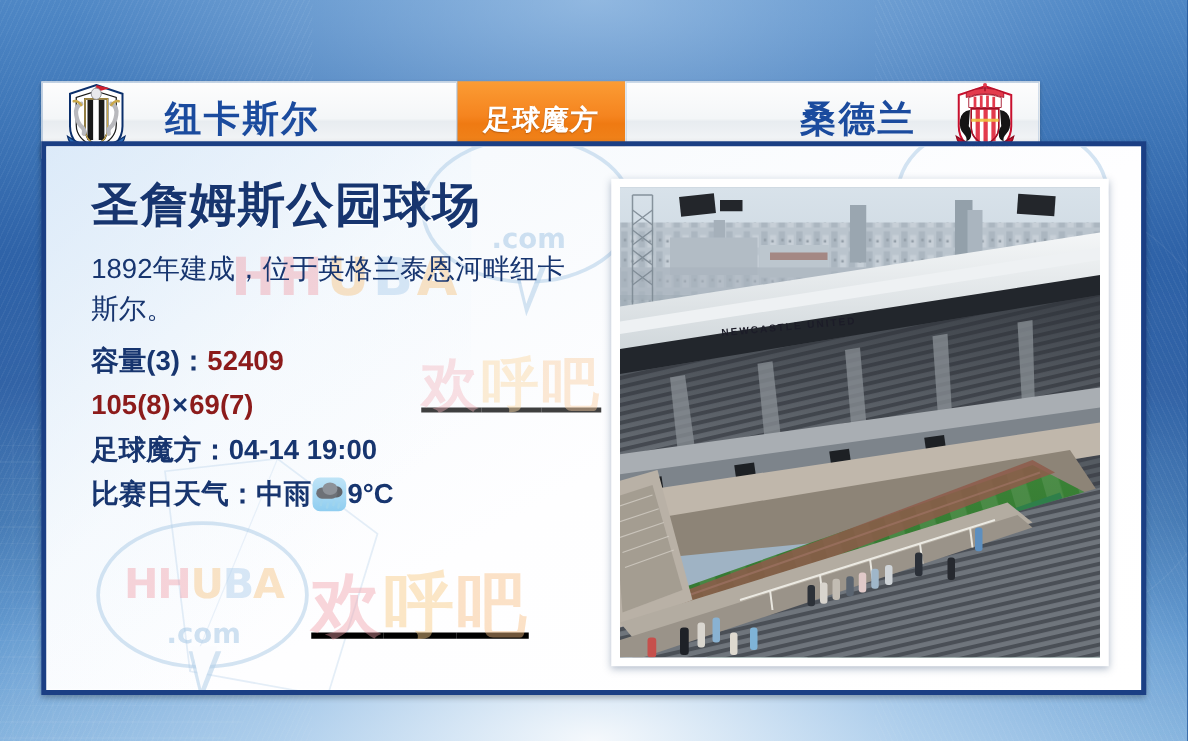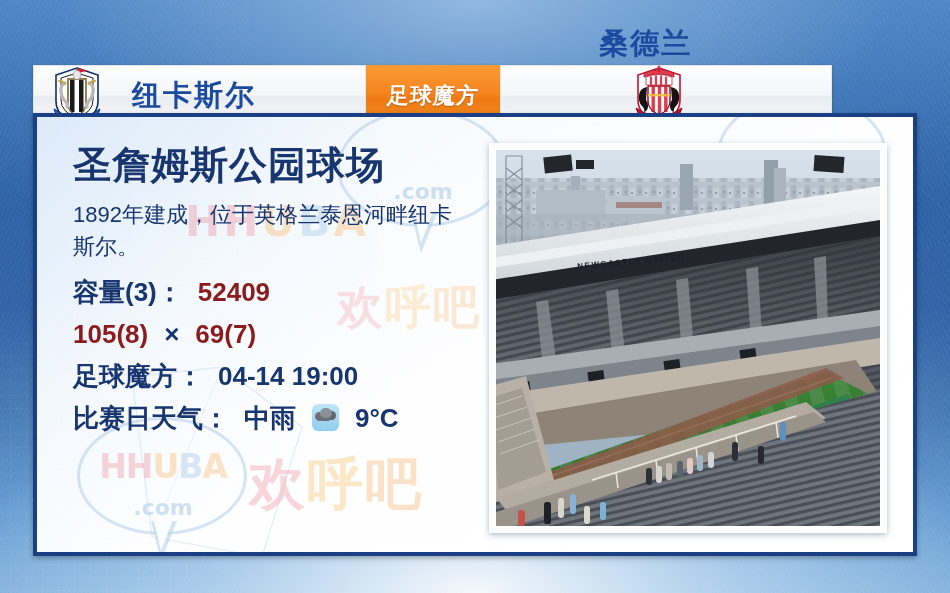--- a/index.html
+++ b/index.html
@@ -49,21 +49,21 @@
     display:flex; align-items:stretch;
     box-shadow:0 1px 3px rgba(0,0,0,0.25);
     margin-top:43px;
   }
   .hdr-side {
     flex:1; display:flex; align-items:center;
     background:linear-gradient(180deg,#fdfdfd 0%,#f4f6f8 48%,#e8ecf0 52%,#fbfbfc 100%);
     border:1px solid #e2e6ea;
   }
   .hdr-side.left { justify-content:flex-start; padding-left:14px; }
-  .hdr-side.right { justify-content:flex-end; padding-right:14px;flex-direction:column; }
+  .hdr-side.right { justify-content:flex-end; padding-right:14px; }
   .team-name {
     font-size:29px; font-weight:bold; color:#1b4b9e;
     letter-spacing:2px; white-space:nowrap;
   }
   .hdr-side.left .team-name { margin-left:26px; }
   .hdr-side.right .team-name { margin-right:26px; }
 
   
   .crest { width:58px; height:62px; position:relative; flex:0 0 auto; }
   .crest svg { display:block; width:100%; height:100%; }
@@ -134,42 +134,43 @@
   .wm-hhuba span:nth-child(5){ color:rgba(246,190,120,0.42); }
   .wm-hhuba span:nth-child(6){ color:rgba(239,150,160,0.40); }
   .wm-com {
     position:absolute; left:16px; top:70px; width:140px; text-align:center;
     font-size:22px; font-weight:bold; color:rgba(160,196,228,0.50);
     font-family:"DejaVu Sans",sans-serif;
   }
   .wm-cn {
     font-size:56px; font-weight:bold; letter-spacing:2px;
     font-family:"DejaVu Sans",sans-serif;
+    text-decoration:underline;
   }
   .wm-cn span:nth-child(1){ color:rgba(240,158,166,0.42); }
   .wm-cn span:nth-child(2){ color:rgba(248,205,135,0.48); }
   .wm-cn span:nth-child(3){ color:rgba(248,190,130,0.45); }
 
   
   #info {
     position:absolute; left:36px; top:28px; width:400px;
   }
   #stadium-title {
     font-size:38px; font-weight:bold; color:#17356f;
     letter-spacing:1px; line-height:1.1; margin-bottom:12px;
     text-shadow:0 1px 0 rgba(255,255,255,0.6);
   }
   #stadium-desc {
     font-size:22px; font-weight:normal; color:#17356f;
     line-height:1.45; margin-bottom:8px;
   }
   .stat-row {
-    font-size:26px; font-weight:bold; color:#17356f;
+    font-size:22px; font-weight:bold; color:#17356f;
     line-height:1.62; white-space:nowrap;
-    display:flex; align-items:center;gap:15px;
+    display:flex; align-items:center;
   }
   .stat-val { color:#8c1b1b; }
   .times { color:#17356f; padding:0 1px; }
 
   
   #weather-icon {
     display:inline-block; width:27px; height:27px; border-radius:6px;
     background:linear-gradient(180deg,#bfe4f7 0%,#8fcdf0 100%);
     position:relative; margin:0 1px; vertical-align:-6px;
     flex:0 0 auto;

